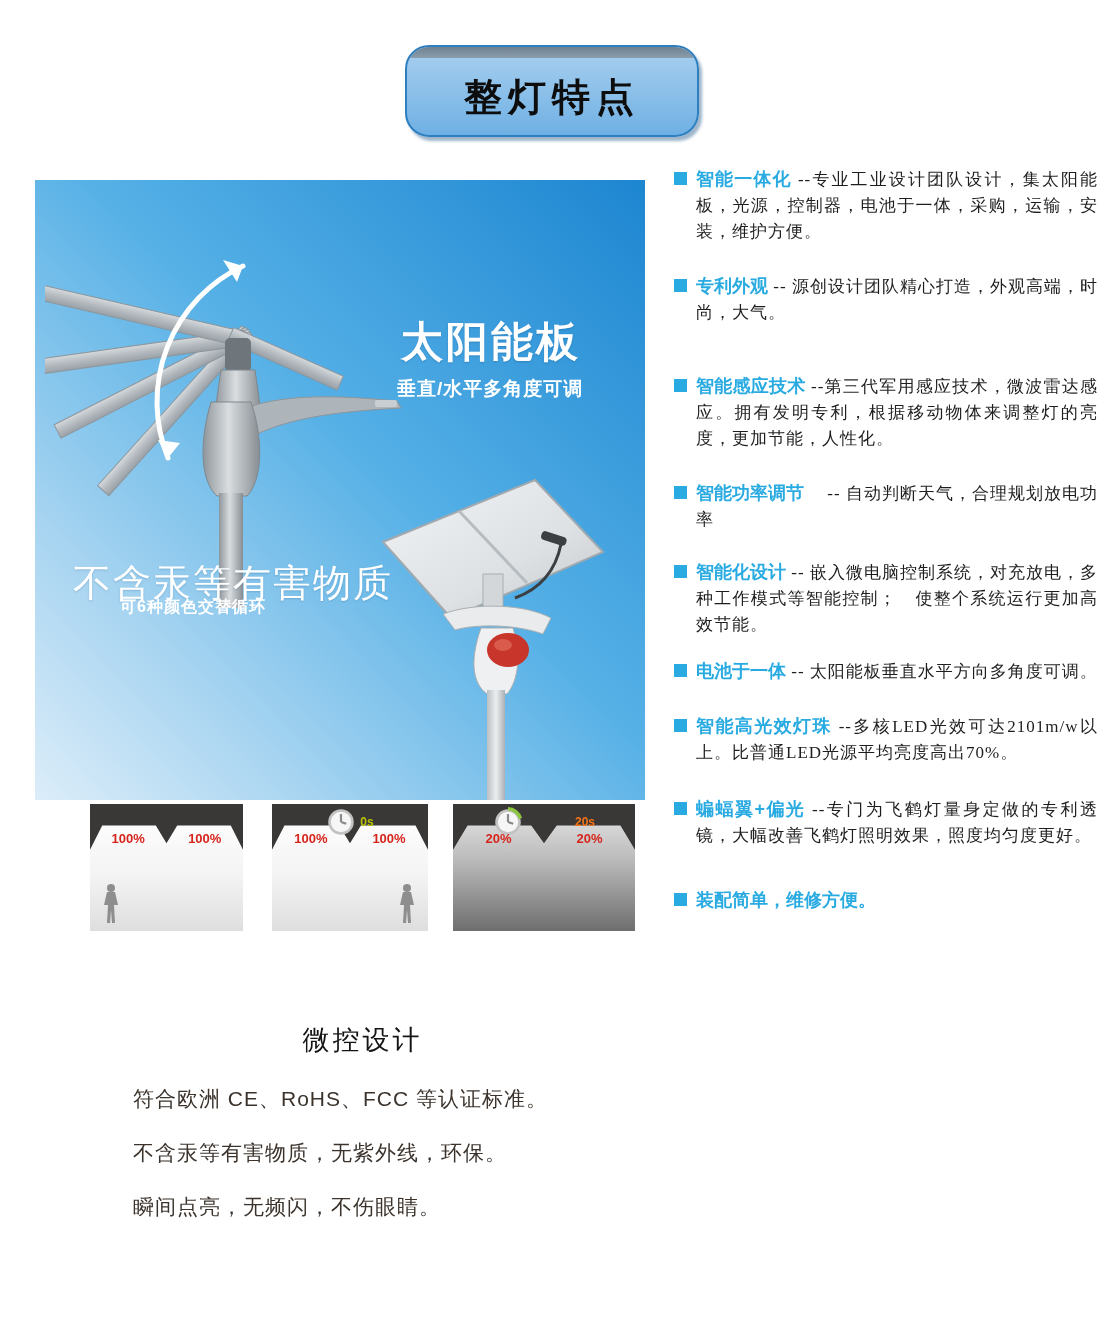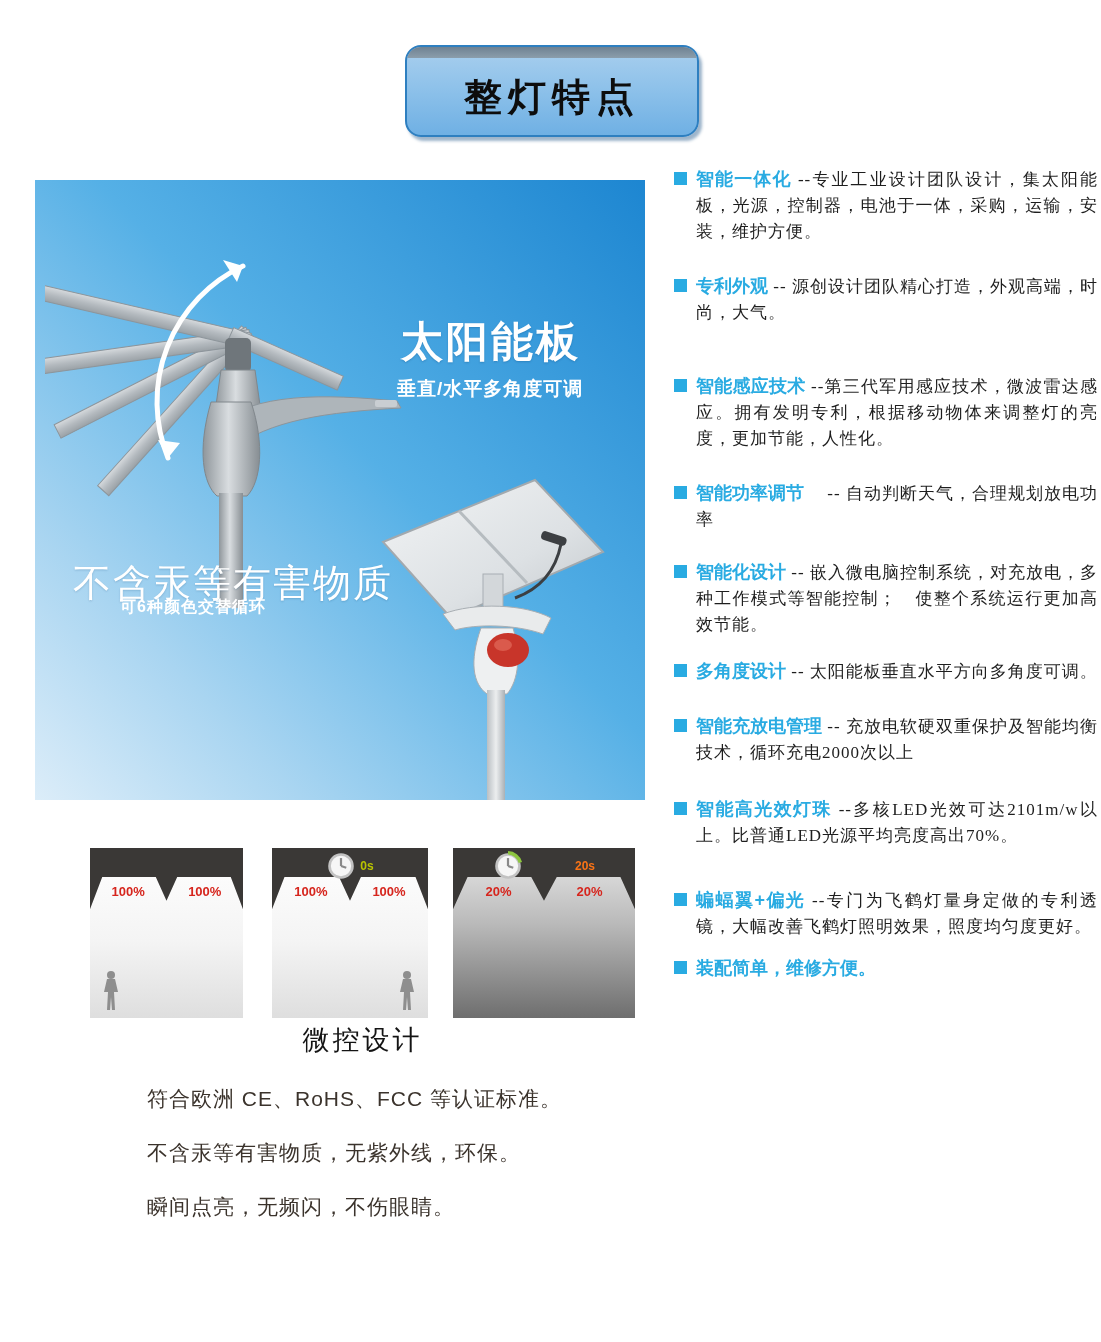--- a/index.html
+++ b/index.html
@@ -3,21 +3,21 @@
 <meta charset="utf-8">
 <style>
   html,body{margin:0;padding:0;}
   body{
     width:1101px;height:1342px;position:relative;background:#ffffff;
     font-family:"Liberation Sans",sans-serif;overflow:hidden;
   }
   
   .banner{
     position:absolute;left:405px;top:45px;width:290px;height:88px;
-    border-radius:16px;border:2px solid #2e7fc0;
+    border-radius:24px;border:2px solid #2e7fc0;
     background:linear-gradient(180deg,#a9cfee 0%,#8fc2ea 45%,#6fb0e4 100%);
     box-shadow:3px 4px 3px rgba(40,90,140,.45);
     overflow:hidden;
   }
   .banner .sliver{
     position:absolute;left:0;top:0;width:100%;height:11px;
     background:linear-gradient(180deg,#6f8292,#8b9dab);
   }
   .banner .txt{
     position:absolute;left:0;top:13px;width:100%;height:75px;
@@ -40,21 +40,21 @@
   }
   .hero .tail-label{
     position:absolute;left:38px;top:378px;color:#ffffff;font-size:38px;letter-spacing:2px;
     font-family:"Liberation Serif",serif;text-shadow:0 1px 2px rgba(0,60,110,.2);
   }
   .hero .tail-sub{
     position:absolute;left:85px;top:417px;color:#ffffff;font-weight:700;font-size:16px;letter-spacing:1px;
   }
   .hero svg{position:absolute;}
   
-  .panel{position:absolute;top:848px;height:170px;background:#3a3836;overflow:hidden;}
+  .panel{position:absolute;top:804px;height:127px;background:#3a3836;overflow:hidden;}
   .panel .beams{
     position:absolute;left:0;top:0;width:100%;height:100%;
     clip-path:polygon(0 36%,8% 17%,43% 17%,50% 31%,57% 17%,92% 17%,100% 36%,100% 100%,0 100%);
     background:linear-gradient(180deg,#ffffff 0%,#f4f4f4 55%,#dedede 100%);
   }
   .panel.dim .beams{
     background:linear-gradient(180deg,#e9e9e9 0%,#b9b9b9 45%,#6e6e6e 100%);
   }
   .panel .pct{
     position:absolute;top:21%;width:36%;text-align:center;
@@ -69,21 +69,21 @@
   .panel .clock-label.yellow{color:#b9c400;}
   .panel .clock-label.green{color:#f97316;margin-left:48px;}
   .panel .person{position:absolute;bottom:6px;}
   .panel .person.pl{left:8%;}
   .panel .person.pr{right:8%;}
   .panel-caption{
     position:absolute;left:90px;top:1022px;width:545px;text-align:center;
     font-size:27px;color:#141414;letter-spacing:3px;
   }
   
-  .certs{position:absolute;left:147px;top:1072px;width:480px;}
+  .certs{position:absolute;left:133px;top:1072px;width:480px;}
   .certs div{font-size:21px;color:#3b332c;letter-spacing:1px;line-height:54px;}
   
   .features{position:absolute;left:674px;top:166px;width:424px;list-style:none;margin:0;padding:0;}
   .features li{
     position:relative;padding-left:22px;margin:0 0 28px 0;
     font-size:17px;line-height:26px;color:#1e1e1e;text-align:justify;
     font-family:"Liberation Serif",serif;letter-spacing:1px;
   }
   .features li .bullet{
     position:absolute;left:0;top:6px;width:13px;height:13px;background:#29abe2;
@@ -245,24 +245,21 @@
   <li>
     <span class="bullet"></span><span class="t">智能感应技术</span> <span class="b">--第三代军用感应技术，微波雷达感应。拥有发明专利，根据移动物体来调整灯的亮度，更加节能，人性化。</span>
   </li>
   <li>
     <span class="bullet"></span><span class="t">智能功率调节</span> <span class="b">　-- 自动判断天气，合理规划放电功率</span>
   </li>
   <li>
     <span class="bullet"></span><span class="t">智能化设计</span> <span class="b">-- 嵌入微电脑控制系统，对充放电，多种工作模式等智能控制；　使整个系统运行更加高效节能。</span>
   </li>
   <li>
-    <span class="bullet"></span><span class="t">多角度设计</span> <span class="b">-- 太阳能板垂直水平方向多角度可调。</span>
-  </li>
-  <li>
-    <span class="bullet"></span><span class="t">智能充放电管理</span> <span class="b">-- 充放电软硬双重保护及智能均衡技术，循环充电2000次以上</span>
+    <span class="bullet"></span><span class="t">电池于一体</span> <span class="b">-- 太阳能板垂直水平方向多角度可调。</span>
   </li>
   <li>
     <span class="bullet"></span><span class="t">智能高光效灯珠</span> <span class="b">--多核LED光效可达2101m/w以上。比普通LED光源平均亮度高出70%。</span>
   </li>
   <li>
     <span class="bullet"></span><span class="t">蝙蝠翼+偏光</span> <span class="b">--专门为飞鹤灯量身定做的专利透镜，大幅改善飞鹤灯照明效果，照度均匀度更好。</span>
   </li>
   <li>
     <span class="bullet"></span><span class="t">装配简单，维修方便。</span> <span class="b"></span>
   </li>

